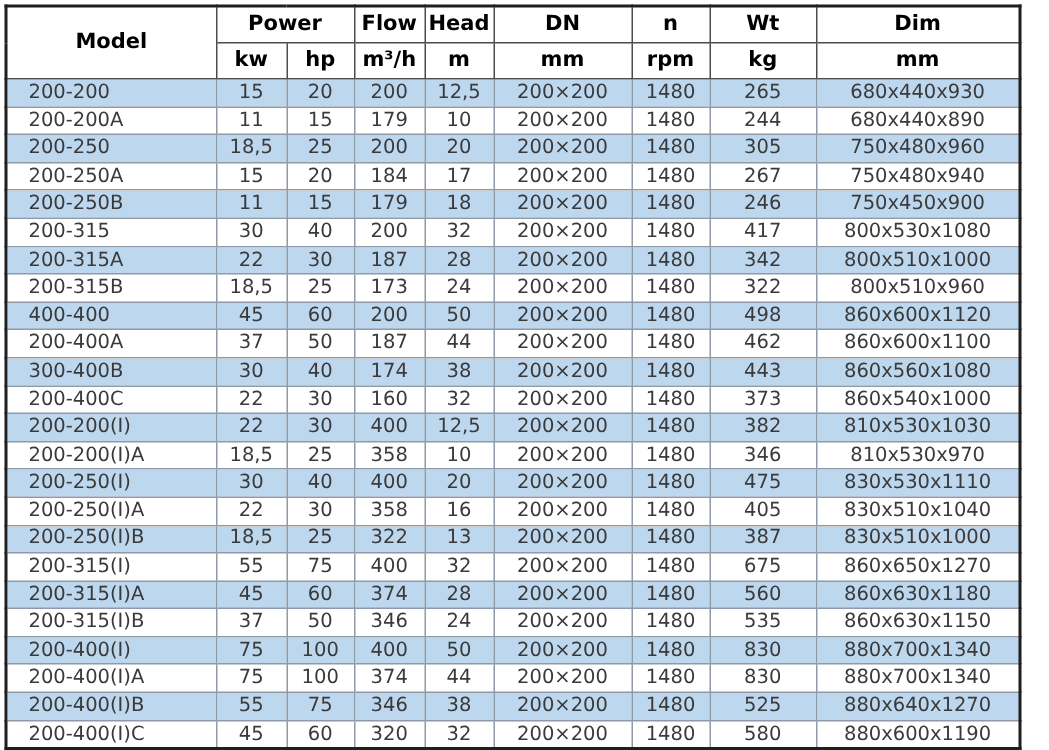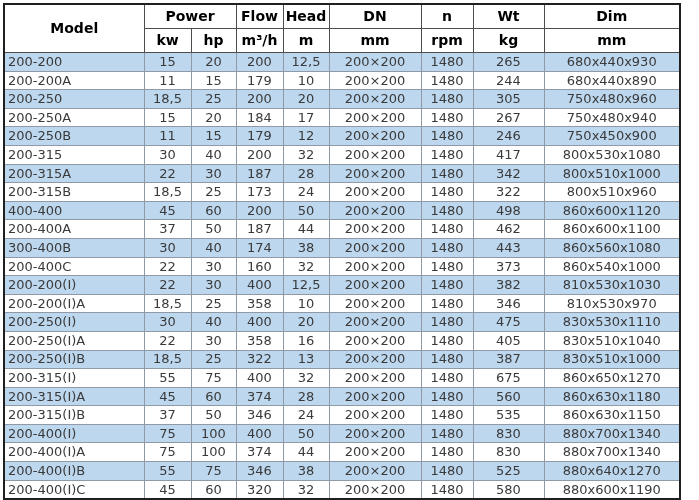--- a/index.html
+++ b/index.html
@@ -37,21 +37,21 @@
     font-size: 13px;
     text-align: center;
     padding: 0 3px;
     height: 17.6px;
     line-height: 1.05;
     white-space: nowrap;
     overflow: hidden;
   }
   table.spec tbody td.model {
     text-align: left;
-    padding-left: 3px;
+    padding-left: 14px;
   }
   table.spec tbody tr:nth-child(odd) td {
     background: #bdd7ee;
   }
   table.spec tbody tr:nth-child(even) td {
     background: #ffffff;
   }
 </style>
 </head>
 <body>
@@ -134,21 +134,21 @@
           <td>200×200</td>
           <td>1480</td>
           <td>267</td>
           <td>750x480x940</td>
         </tr>
         <tr>
           <td class="model">200-250B</td>
           <td>11</td>
           <td>15</td>
           <td>179</td>
-          <td>12</td>
+          <td>18</td>
           <td>200×200</td>
           <td>1480</td>
           <td>246</td>
           <td>750x450x900</td>
         </tr>
         <tr>
           <td class="model">200-315</td>
           <td>30</td>
           <td>40</td>
           <td>200</td>

